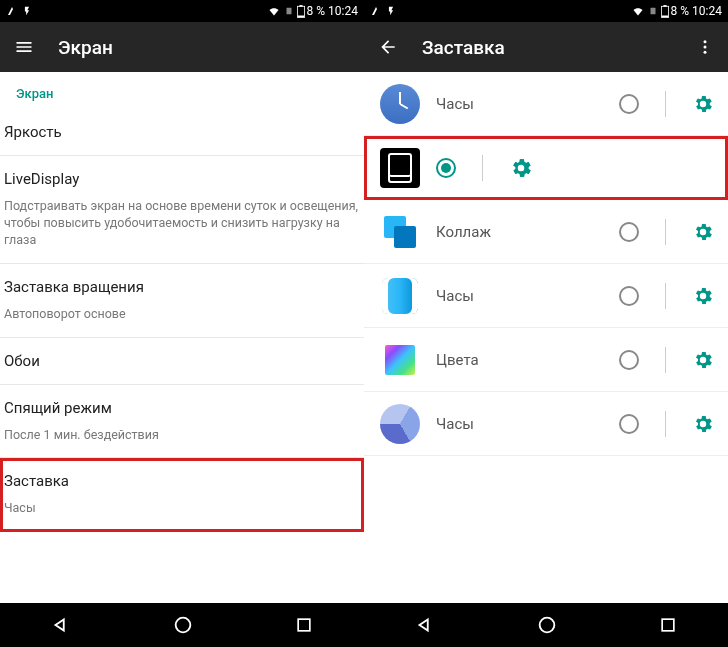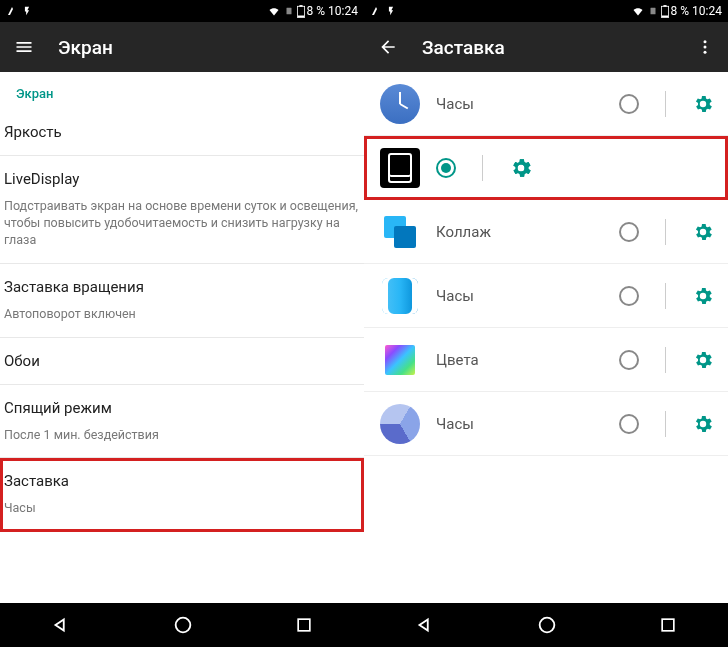--- a/index.html
+++ b/index.html
@@ -90,21 +90,21 @@
 
     <div class="setting-item">
       <div class="setting-title">Яркость</div>
     </div>
     <div class="setting-item">
       <div class="setting-title">LiveDisplay</div>
       <div class="setting-sub">Подстраивать экран на основе времени суток и освещения, чтобы повысить удобочитаемость и снизить нагрузку на глаза</div>
     </div>
     <div class="setting-item">
       <div class="setting-title">Заставка вращения</div>
-      <div class="setting-sub">Автоповорот включен</div>
+      <div class="setting-sub">Автоповорот основе</div>
     </div>
     <div class="setting-item">
       <div class="setting-title">Обои</div>
     </div>
     <div class="setting-item">
       <div class="setting-title">Спящий режим</div>
       <div class="setting-sub">После 1 мин. бездействия</div>
     </div>
     <div class="setting-item highlight">
       <div class="setting-title">Заставка</div>

